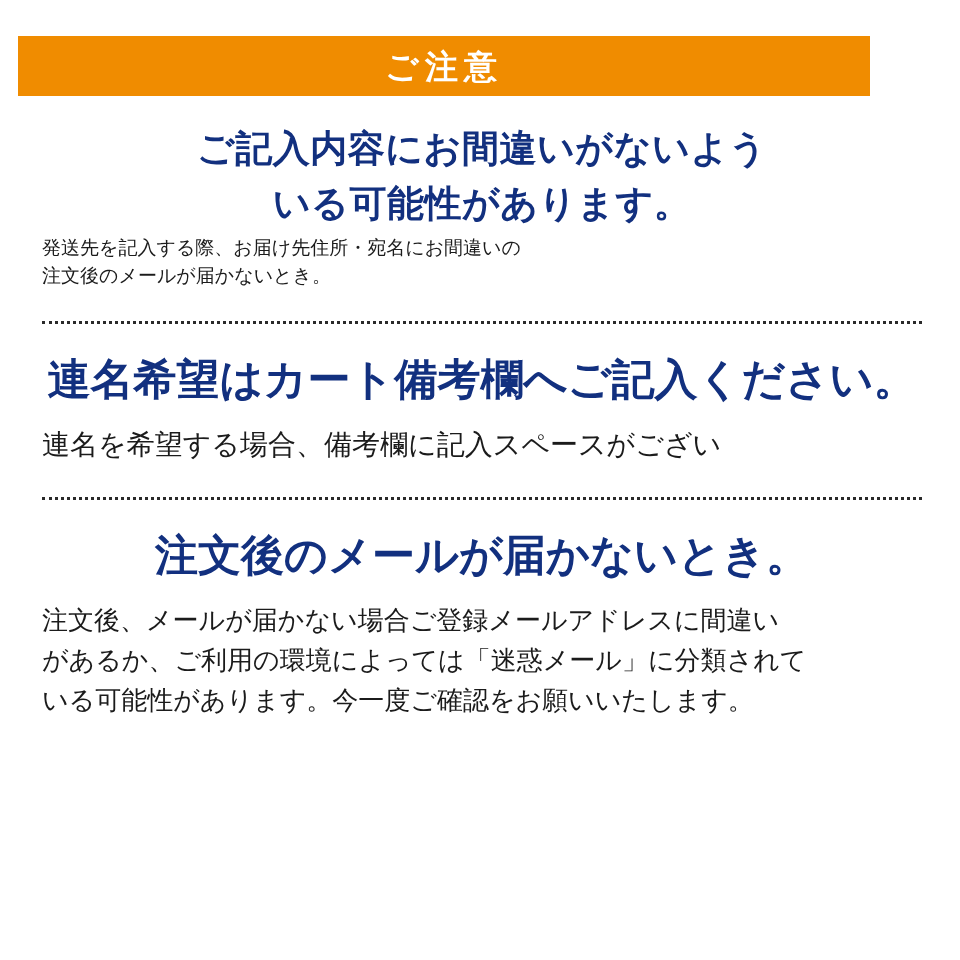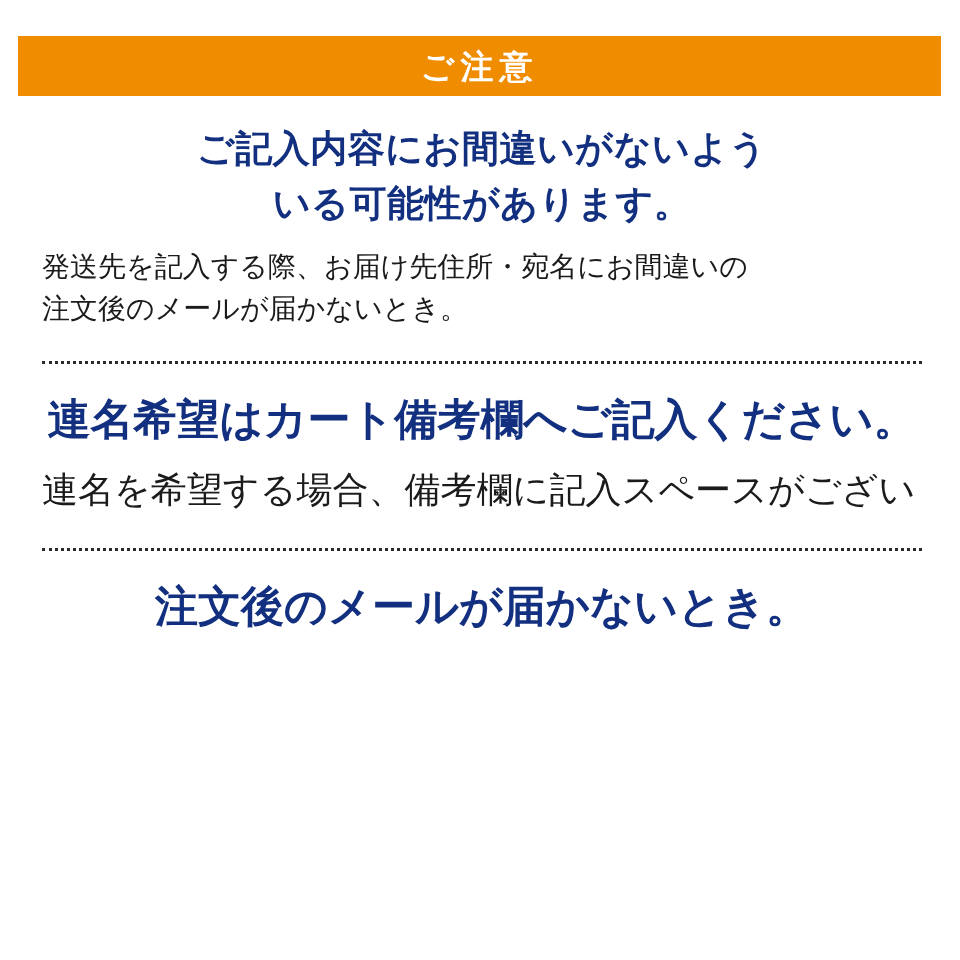--- a/index.html
+++ b/index.html
@@ -18,21 +18,21 @@
     width: 960px;
     height: 960px;
     background: #ffffff;
     box-sizing: border-box;
   }
   
   .notice-banner {
     position: absolute;
     left: 18px;
     top: 36px;
-    width: 923px;
+    width: 852px;
     height: 60px;
     background: #f08c00;
     display: flex;
     align-items: center;
     justify-content: center;
   }
   .notice-banner-text {
     color: #ffffff;
     font-size: 33px;
     font-weight: bold;
@@ -46,28 +46,28 @@
     width: 880px;
   }
   
   .headline-center {
     color: #12307f;
     font-size: 37px;
     font-weight: bold;
     text-align: center;
     line-height: 1.48;
     letter-spacing: 0.5px;
-    margin: 0 0 14px 0;
+    margin: 0 0 2px 0;
   }
   .headline-center .line {
     display: block;
   }
   .body-text {
     color: #1b1b1b;
-    font-size: 28px;
+    font-size: 19px;
     line-height: 1.52;
     letter-spacing: 0px;
     margin: 0;
   }
   .body-text .line {
     display: block;
   }
   
   .divider {
     height: 0;
@@ -77,21 +77,21 @@
   }
   .section-heading {
     color: #12307f;
     font-size: 43px;
     font-weight: bold;
     text-align: center;
     line-height: 1.3;
     margin: 0 0 16px 0;
     letter-spacing: 0px;
   }
-  .sec2 .body-text { font-size: 36px; }
+  .sec2 .body-text { font-size: 28px; }
   .sec3 .body-text { font-size: 26px; line-height: 1.55; }
   .sec1-block { margin-top: 4px; }
 </style>
 </head>
 <body>
 
 <div id="page">
 
   <div class="notice-banner">
     <span class="notice-banner-text">ご注意</span>
@@ -120,16 +120,21 @@
         <span class="line">連名を希望する場合、備考欄に記入スペースがござい</span>
       </p>
     </div>
 
     <div class="divider"></div>
 
     <div class="section sec3">
       <div class="section-heading">
         <span class="line">注文後のメールが届かないとき。</span>
       </div>
+      <p class="body-text">
+        <span class="line">注文後、メールが届かない場合ご登録メールアドレスに間違い</span>
+        <span class="line">があるか、ご利用の環境によっては「迷惑メール」に分類されて</span>
+        <span class="line">いる可能性があります。今一度ご確認をお願いいたします。</span>
+      </p>
     </div>
 
   </div>
 </div>
 
 </body></html>

